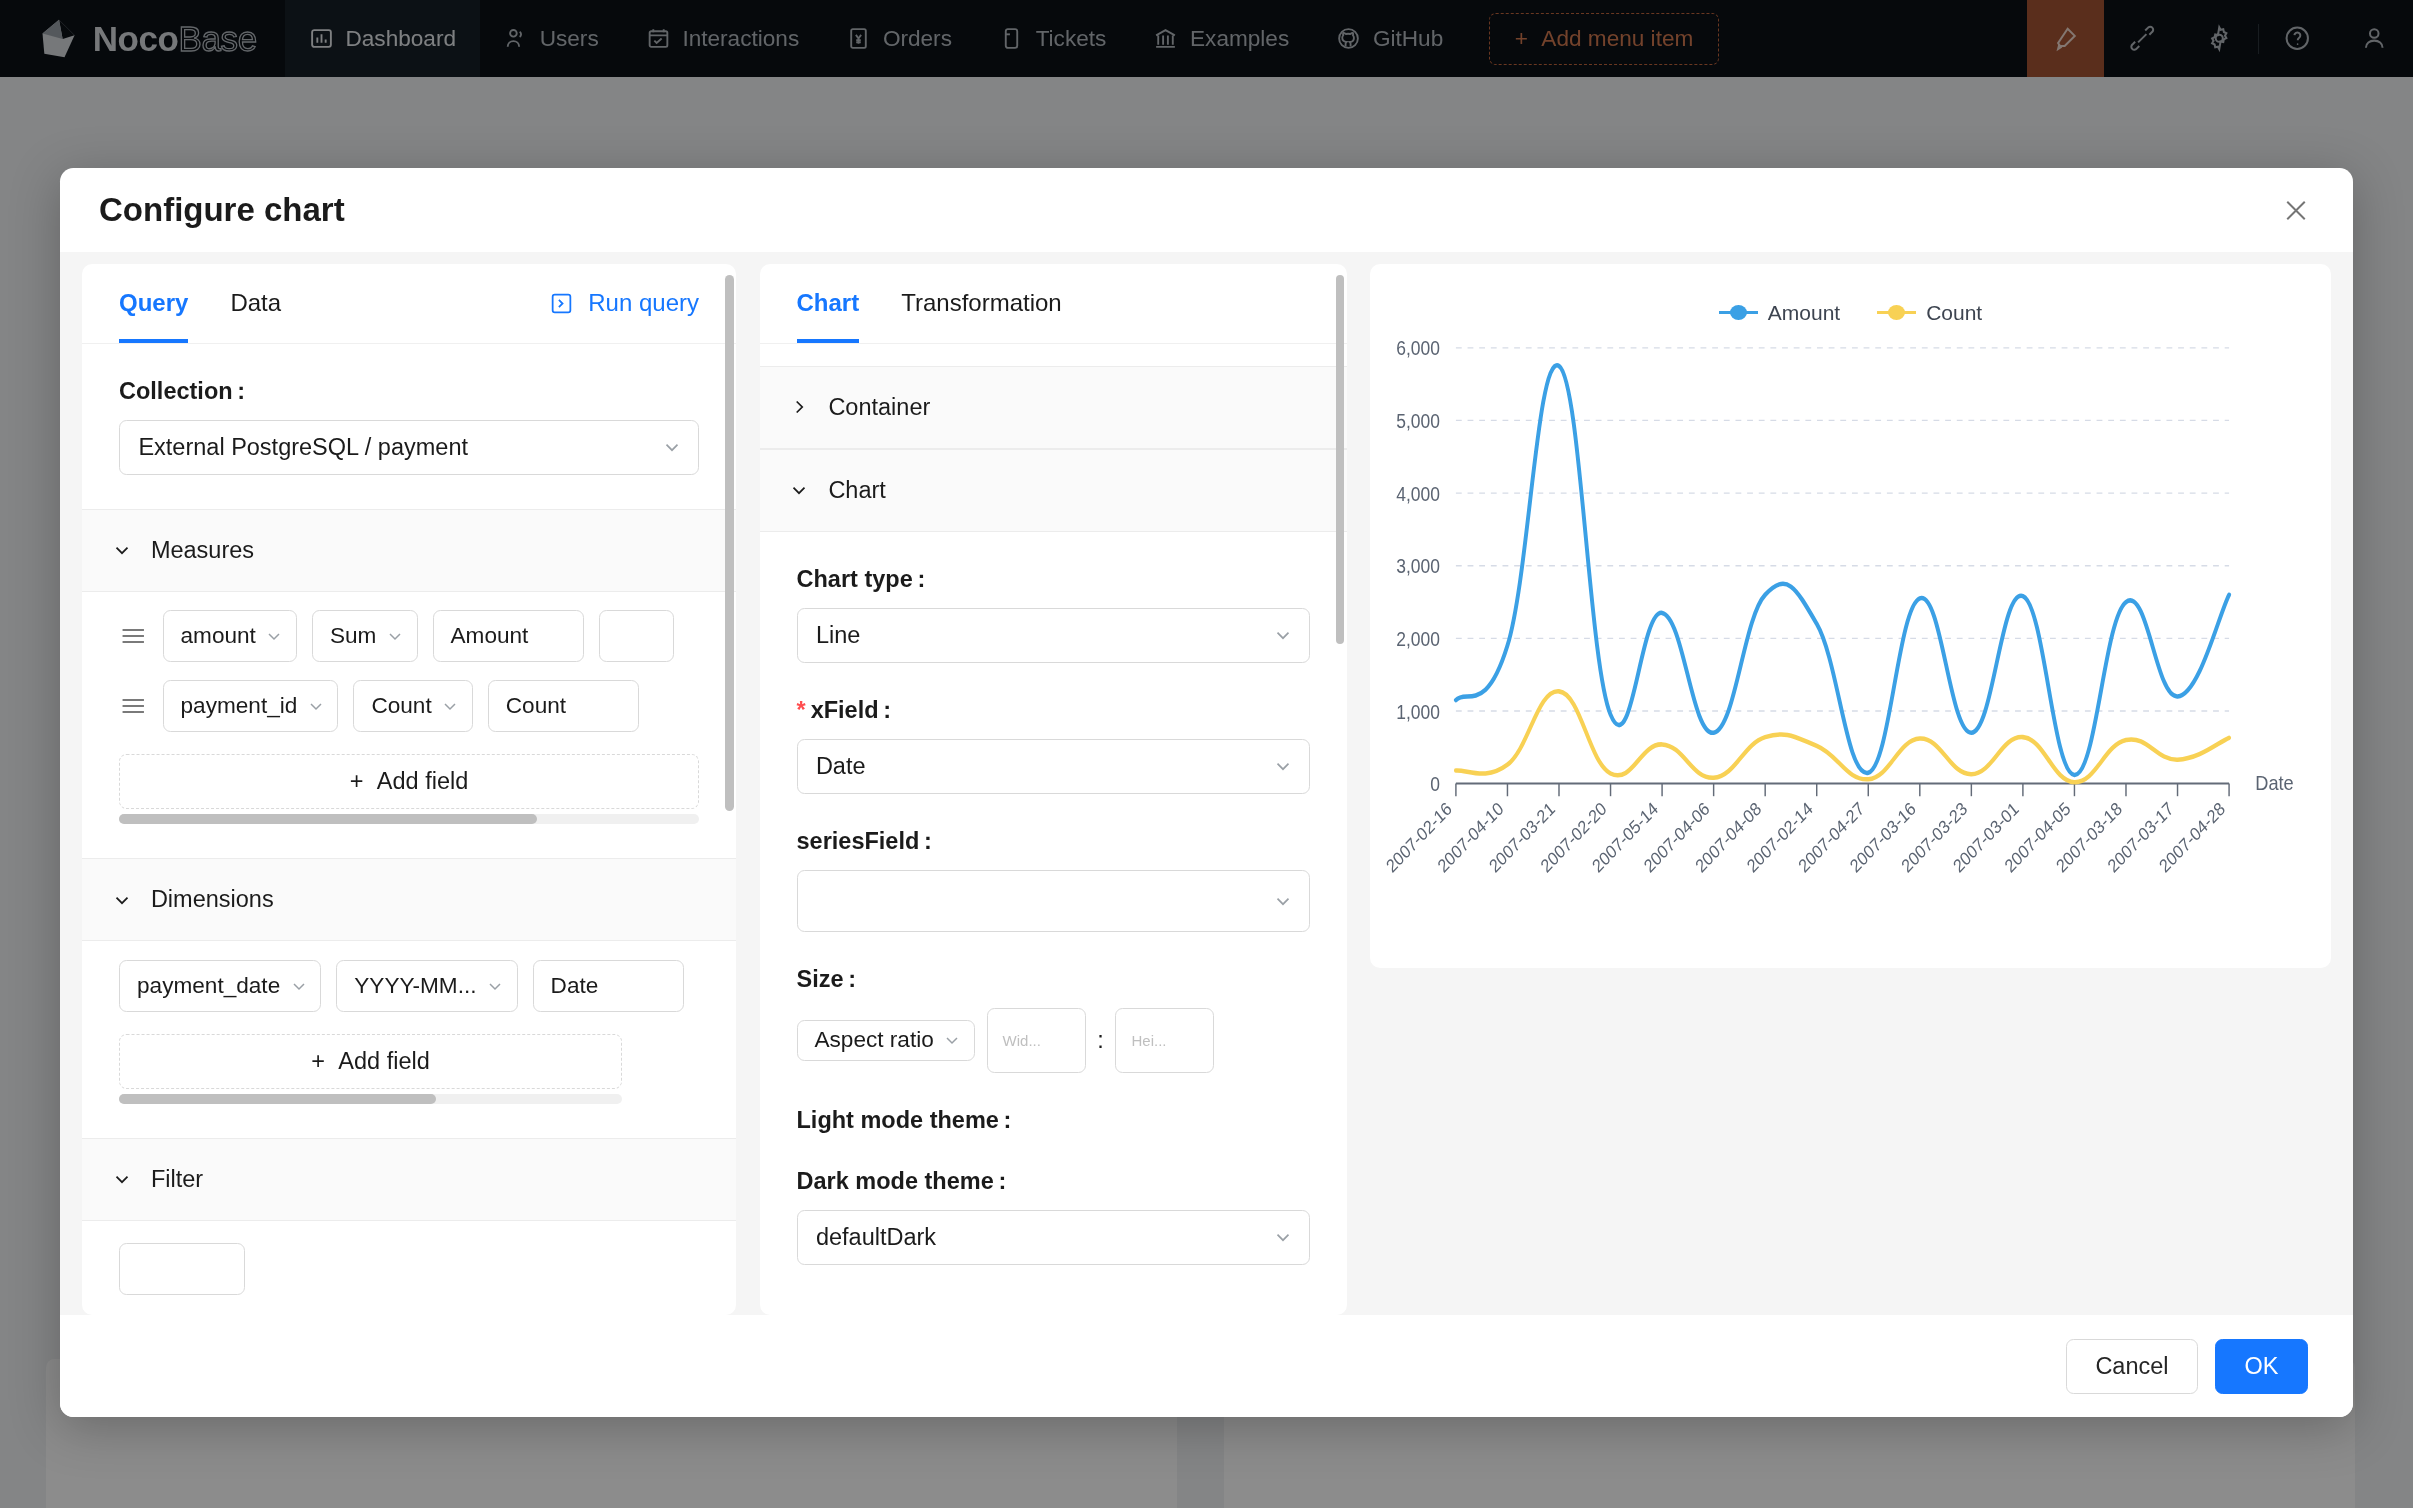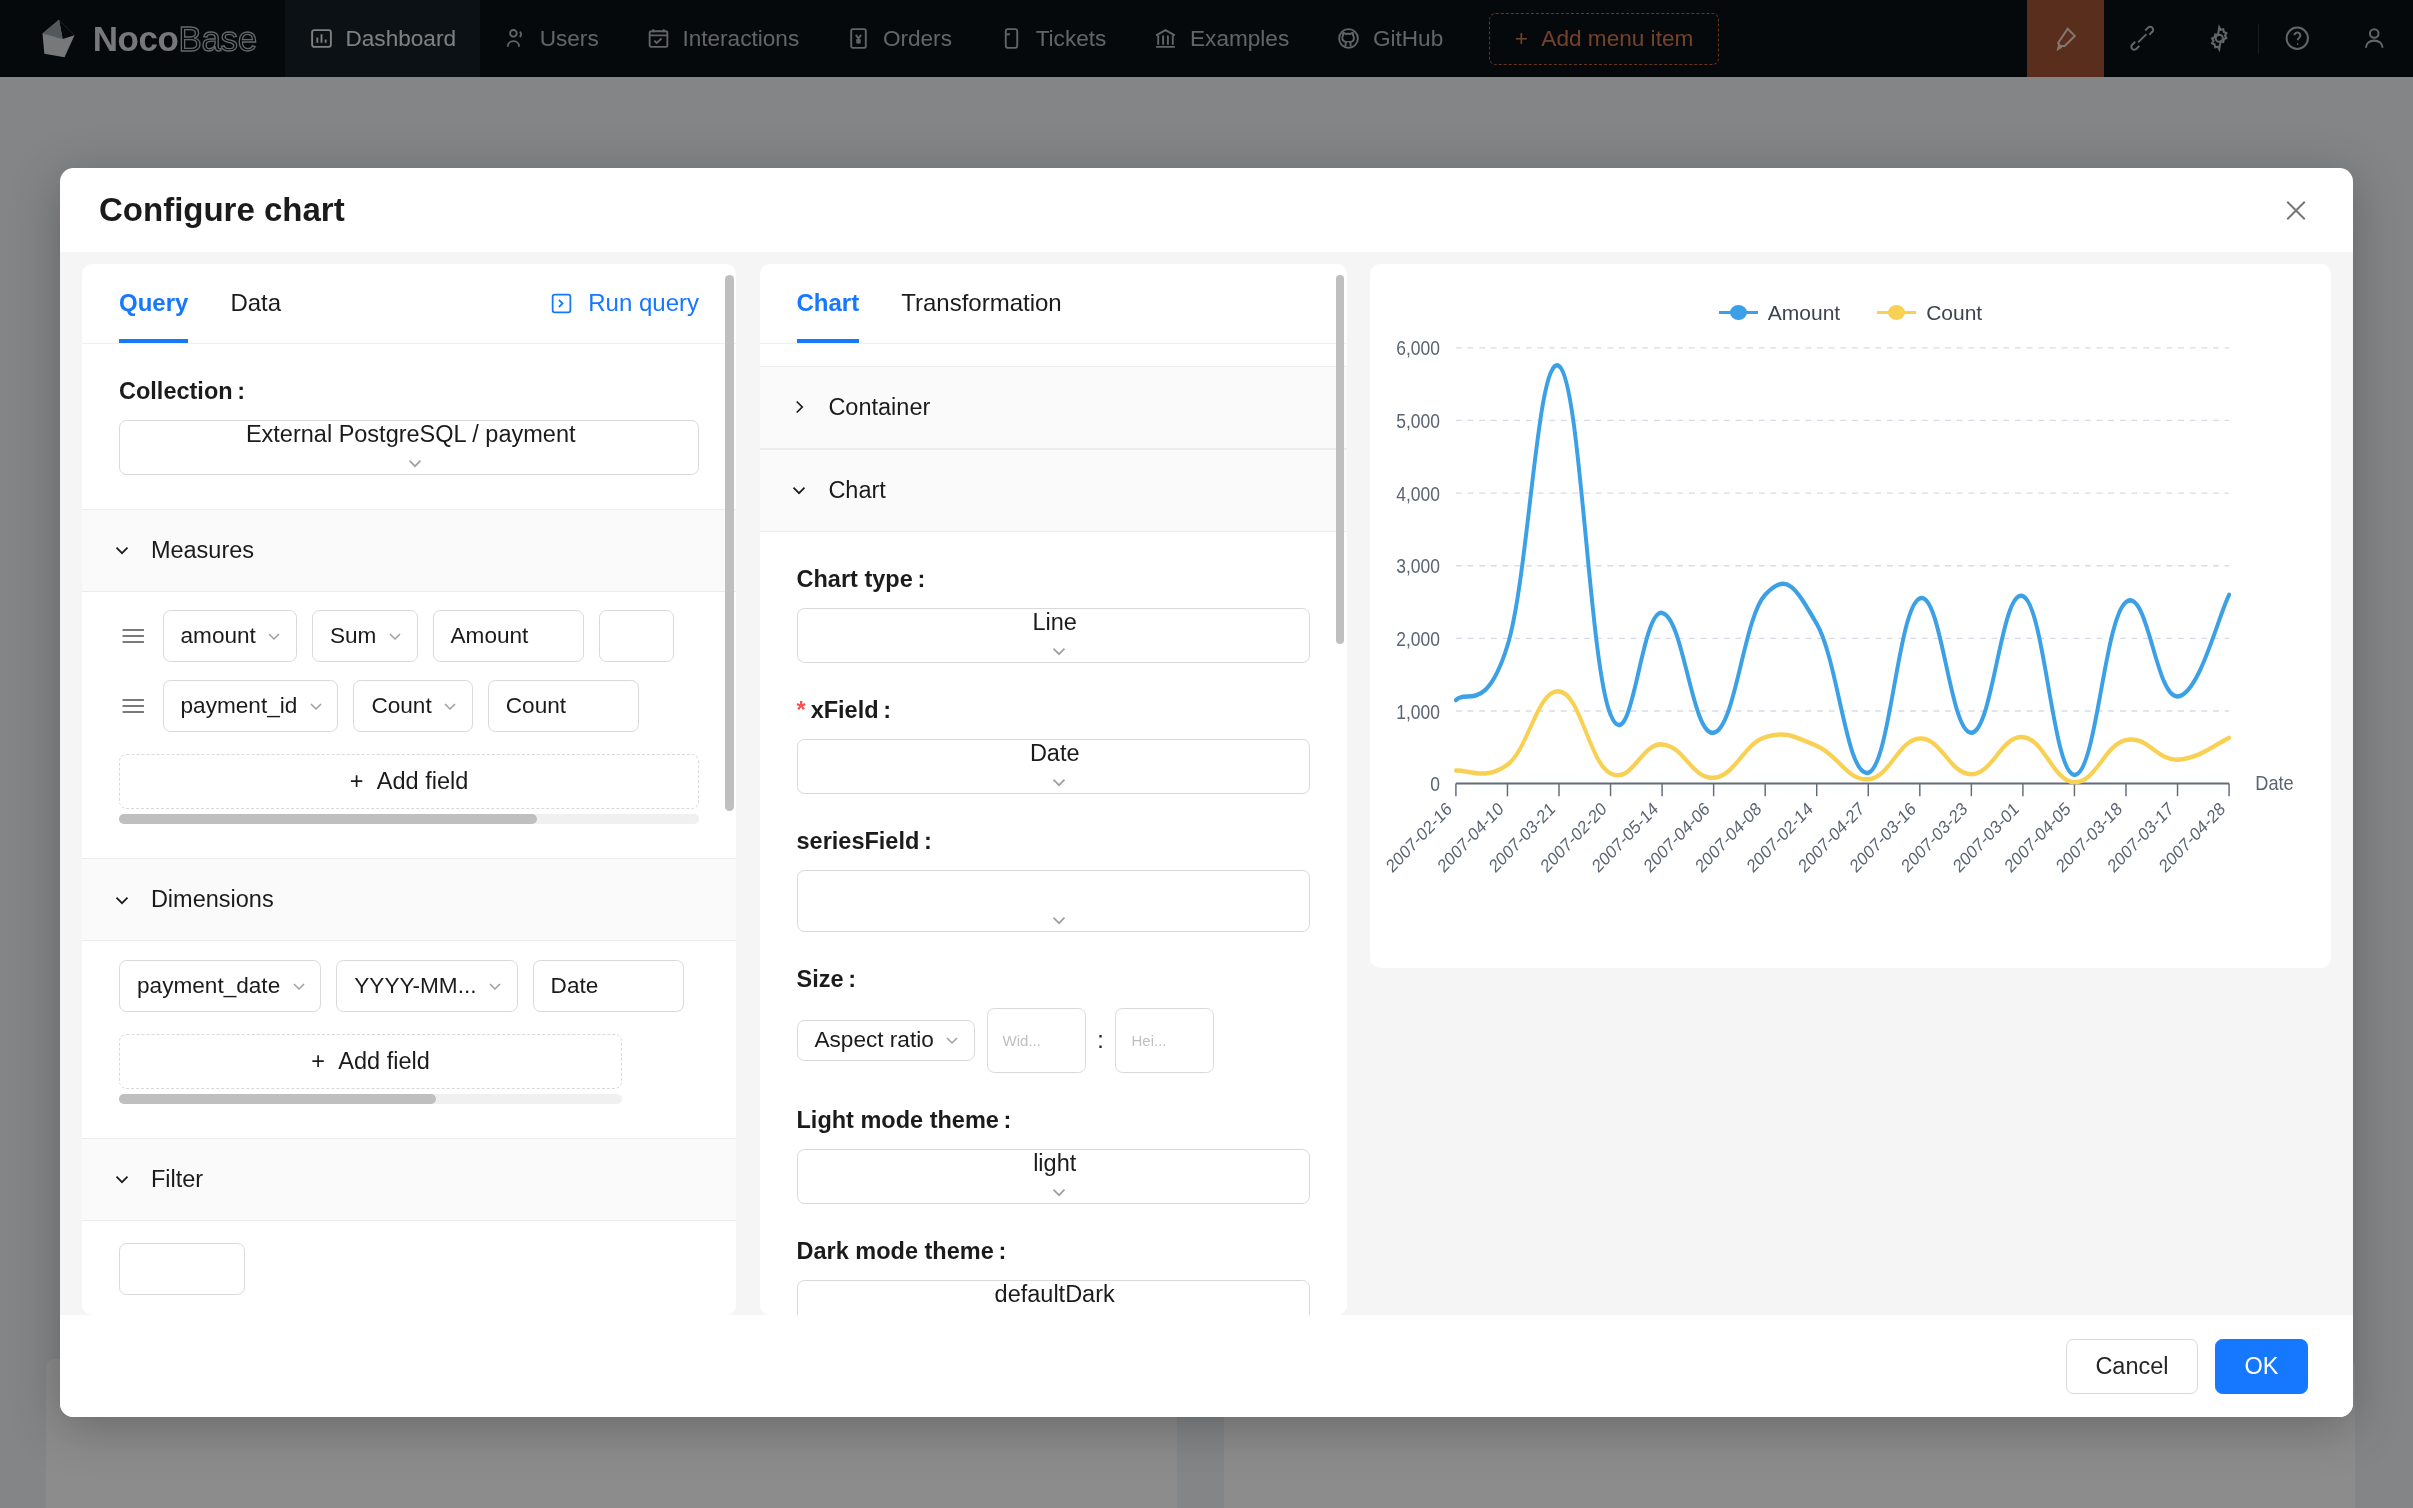--- a/index.html
+++ b/index.html
@@ -148,21 +148,21 @@
 
   .field-label {
     font-size: 23.5px; font-weight: 700; color: #1b1b1b;
     margin: 34px 0 15px 0;
   }
   .req-star { color: #ff4d4f; margin-right: 5px; }
 
   .select {
     height: 55px; border: 0.8px solid #d9d9d9; border-radius: 7.5px;
     display: flex; align-items: center; padding: 0 15px 0 18.4px;
-    font-size: 23.5px; color: #1b1b1b; background: #fff; cursor: pointer; flex-direction: column;
+    font-size: 23.5px; color: #1b1b1b; background: #fff; cursor: pointer;
   }
   .select .val { flex: 1 1 auto; overflow: hidden; white-space: nowrap; }
   .select .val.ph { color: #bfbfbf; }
   .chev { color: #9aa0a6; flex: none; margin-left: 8.4px; }
 
   .collapse-head {
     background: #fafafa; border-top: 0.8px solid #ececec;
     border-bottom: 0.8px solid #ececec;
     height: 83px; display: flex; align-items: center; gap: 18.4px;
     padding: 0 28.5px; font-size: 23.5px; color: #1b1b1b; cursor: pointer;
@@ -560,26 +560,20 @@
           <div class="size-input">
             <span>Wid...</span>
           </div>
           <span class="colon">:</span>
           <div class="size-input">
             <span>Hei...</span>
           </div>
         </div>
 
         <div class="field-label">Light mode theme :</div>
-        <div class="select">
-          <span class="val">light</span>
-          <svg class="chev" width="22" height="22" viewBox="0 0 24 24" fill="none" stroke="currentColor" stroke-width="1.8">
-              <path d="M6 9.5l6 6 6-6"></path>
-            </svg>
-        </div>
 
         <div class="field-label">Dark mode theme :</div>
         <div class="select">
           <span class="val">defaultDark</span>
           <svg class="chev" width="22" height="22" viewBox="0 0 24 24" fill="none" stroke="currentColor" stroke-width="1.8">
               <path d="M6 9.5l6 6 6-6"></path>
             </svg>
         </div>
       </div>
 

